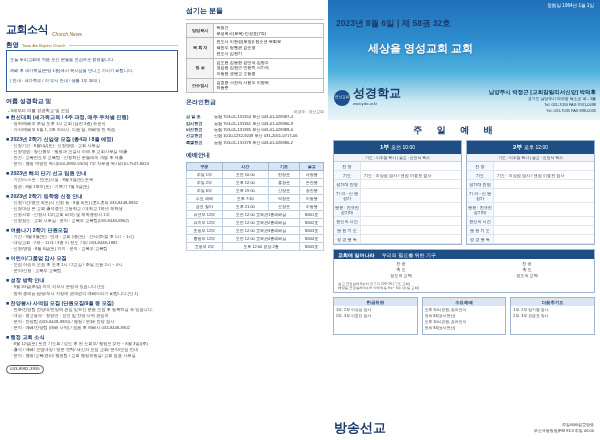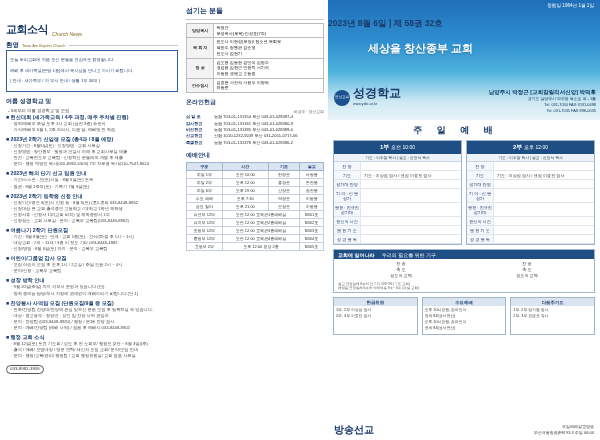--- a/index.html
+++ b/index.html
@@ -53,21 +53,21 @@
   .bank .v{flex:1;color:#333;}
 
   table.wor{width:100%;border-collapse:collapse;font-size:4px;margin-top:2px;}
   table.wor th{background:#dbe5f1;border:0.5px solid #9fb4cd;padding:1px;font-weight:bold;color:#1b3a6b;}
   table.wor td{border:0.5px solid #c4cfdd;padding:1px;text-align:center;color:#333;}
 
   
   .right{position:absolute;left:328px;top:0;width:272px;height:440px;}
   .rtop{position:relative;height:120px;background:linear-gradient(180deg,#1f6fb8 0%, #2f8fd0 35%, #4fb3dd 60%, #cfe9f3 85%, #e9f4f8 100%);}
   .rtop .found{position:absolute;right:6px;top:3px;font-size:4.6px;color:#fff;}
-  .rtop .vol{position:absolute;left:0;top:18px;font-size:8.5px;font-weight:bold;color:#1b3a6b;}
+  .rtop .vol{position:absolute;left:8px;top:18px;font-size:8.5px;font-weight:bold;color:#1b3a6b;}
   .rtop .slogan{position:absolute;left:40px;top:40px;color:#fff;font-size:11px;font-weight:bold;line-height:1.55;text-shadow:0 1px 2px rgba(0,0,0,.25);}
   .rtop .mark{position:absolute;left:6px;bottom:14px;display:flex;align-items:flex-end;gap:3px;}
   .rtop .mark .logo{width:16px;height:16px;border-radius:50%;background:#1b4f8f;color:#fff;font-size:3.6px;display:flex;align-items:center;justify-content:center;text-align:center;line-height:1.1;}
   .rtop .mark .nm{font-size:12px;font-weight:bold;color:#1b3a6b;font-family:"Liberation Serif",serif;}
   .rtop .mark .url{font-size:3.6px;color:#1b3a6b;}
   .rtop .addr{position:absolute;right:4px;bottom:6px;text-align:right;font-size:3.9px;line-height:1.5;color:#123a63;}
   .rtop .addr .pastor{font-size:5.5px;font-weight:bold;}
 
   .worship-hd{text-align:center;font-size:9px;font-weight:bold;color:#1b3a6b;letter-spacing:6px;margin:4px 16px 3px 0;}
 
@@ -84,21 +84,21 @@
   .prayer{margin:4px 5px 0 5px;border:0.6px solid #9fb4cd;}
   .prayer .ph{background:#1f4e84;color:#fff;font-size:5px;font-weight:bold;padding:1.5px 4px;}
   .prayer .pb{font-size:4.1px;padding:2px 4px;line-height:1.5;color:#333;}
 
   .bottom3{display:flex;gap:4px;padding:4px 5px 0 5px;}
   .b3{flex:1;border:0.6px solid #9fb4cd;}
   .b3 .bh{background:#dbe5f1;color:#1b3a6b;font-size:4.4px;font-weight:bold;text-align:center;padding:1.5px 0;}
   .b3 .bb{font-size:3.8px;padding:2px;line-height:1.55;color:#333;}
 
   .footer{position:absolute;left:0;bottom:0;width:272px;display:flex;align-items:center;justify-content:space-between;padding:3px 6px;box-sizing:border-box;}
-  .footer .bsun{font-size:10px;font-weight:bold;color:#1b3a6b;}
+  .footer .bsun{font-size:13px;font-weight:bold;color:#1b3a6b;}
   .footer .ftxt{font-size:4px;color:#333;text-align:right;line-height:1.5;}
 </style>
 </head>
 <body>
 
 <div class="page">
 
   <div class="left">
     <div class="church-news">
       <div class="kr">교회소식</div>
@@ -306,21 +306,21 @@
       </tr>
     </tbody>
       </table>
   </div>
 
   <div class="right">
     <div class="rtop">
       <div class="found">창립일 1964년 1월 1일</div>
       <div class="vol">2023년 8월 6일 | 제 58권 32호</div>
       <div class="slogan">
-        <div>세상을 창산종부 교회</div>
+        <div>세상을 영성교회 교회</div>
       </div>
       <div class="mark">
         <div class="logo">영성교회</div>
         <div>
           <div class="nm">성경학교</div>
           <div class="url">www.ysbc.or.kr</div>
         </div>
       </div>
       <div class="addr">
         <div class="pastor">남양주시 박정근 [교회갈릴리서신앙] 박덕후</div>

